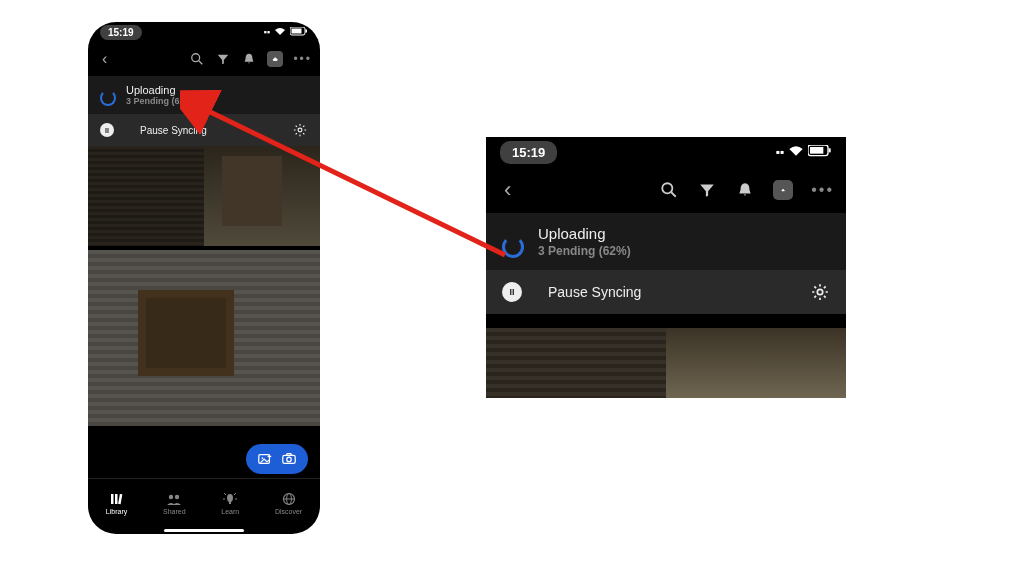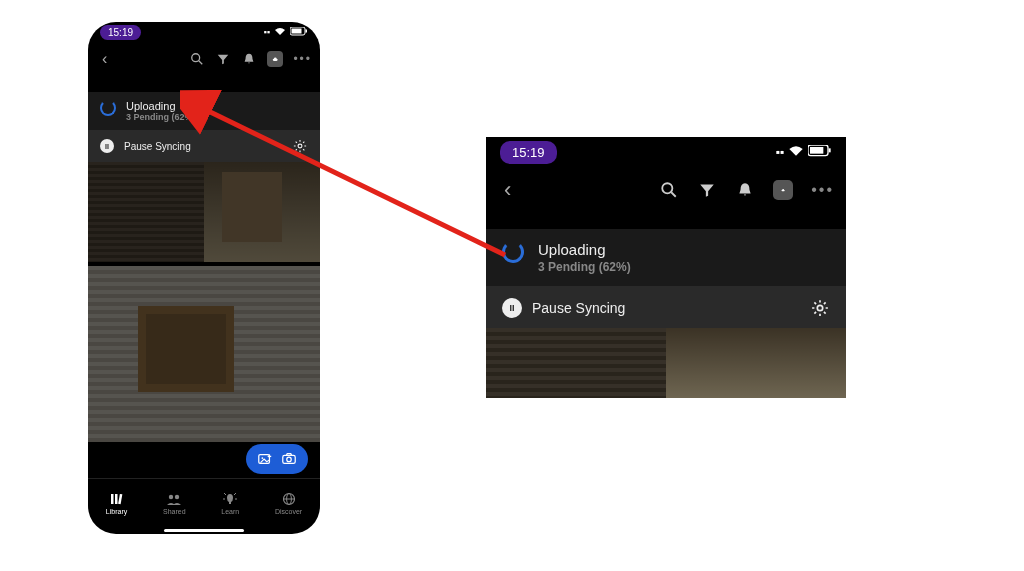--- a/index.html
+++ b/index.html
@@ -24,24 +24,24 @@
   overflow: hidden;
 }
 .statusbar {
   height: 20px;
   display: flex;
   align-items: center;
   padding: 0 12px;
   justify-content: space-between;
 }
 .time-pill {
-  background: #4c1d95;
+  background: #404040;
   color: #fff;
   font-size: 10px;
-  font-weight: 400;
+  font-weight: 700;
   padding: 2px 8px;
   border-radius: 10px;
 }
 .status-right { display:flex; gap:4px; align-items:center; }
 .sig, .wifi, .batt { color:#fff; font-size:9px; }
 
 .toolbar {
   height: 34px;
   display:flex;
   align-items:center;
@@ -49,40 +49,39 @@
   padding:0 8px;
 }
 .back { color:#aaa; font-size:16px; padding:4px 6px; }
 .tool-icons { display:flex; gap:10px; align-items:center; }
 .ticon { width:16px; height:16px; display:flex; align-items:center; justify-content:center; color:#888; }
 .cloud-btn { background:#555; padding:3px 5px; border-radius:4px; }
 .cloud-btn svg path { fill:#fff; }
 .dots { color:#888; letter-spacing:2px; font-size:12px; }
 
 .upload-row {
-  display:flex; align-items:flex-start; gap:10px;
+  display:flex; align-items:flex-end; gap:10px;
   padding:8px 12px;
   background:#1a1a1a;
-  margin-top:16px;
 }
 .spinner {
   width:16px; height:16px;
   border:2px solid #2a6dd8;
   border-top-color:transparent;
   border-radius:50%;
 }
 .upload-text .title { color:#eee; font-size:11px; }
 .upload-text .sub { color:#888; font-size:9px;font-weight:bold; }
 
 .pause-row {
   display:flex; align-items:center; justify-content:space-between;
   padding:8px 12px;
   background:#2a2a2a;
 }
-.pause-left { display:flex; gap:10px; align-items:center; }
+.pause-left { display:flex; gap:26px; align-items:center; }
 .pause-icon {
   width:14px; height:14px; border-radius:50%;
   background:#eee; display:flex; align-items:center; justify-content:center;
   font-size:7px; color:#222; font-weight:700;
 }
 .pause-label { color:#eee; font-size:10px; }
 
 .photos {
   height: 284px;
   display:flex; flex-wrap:wrap;

